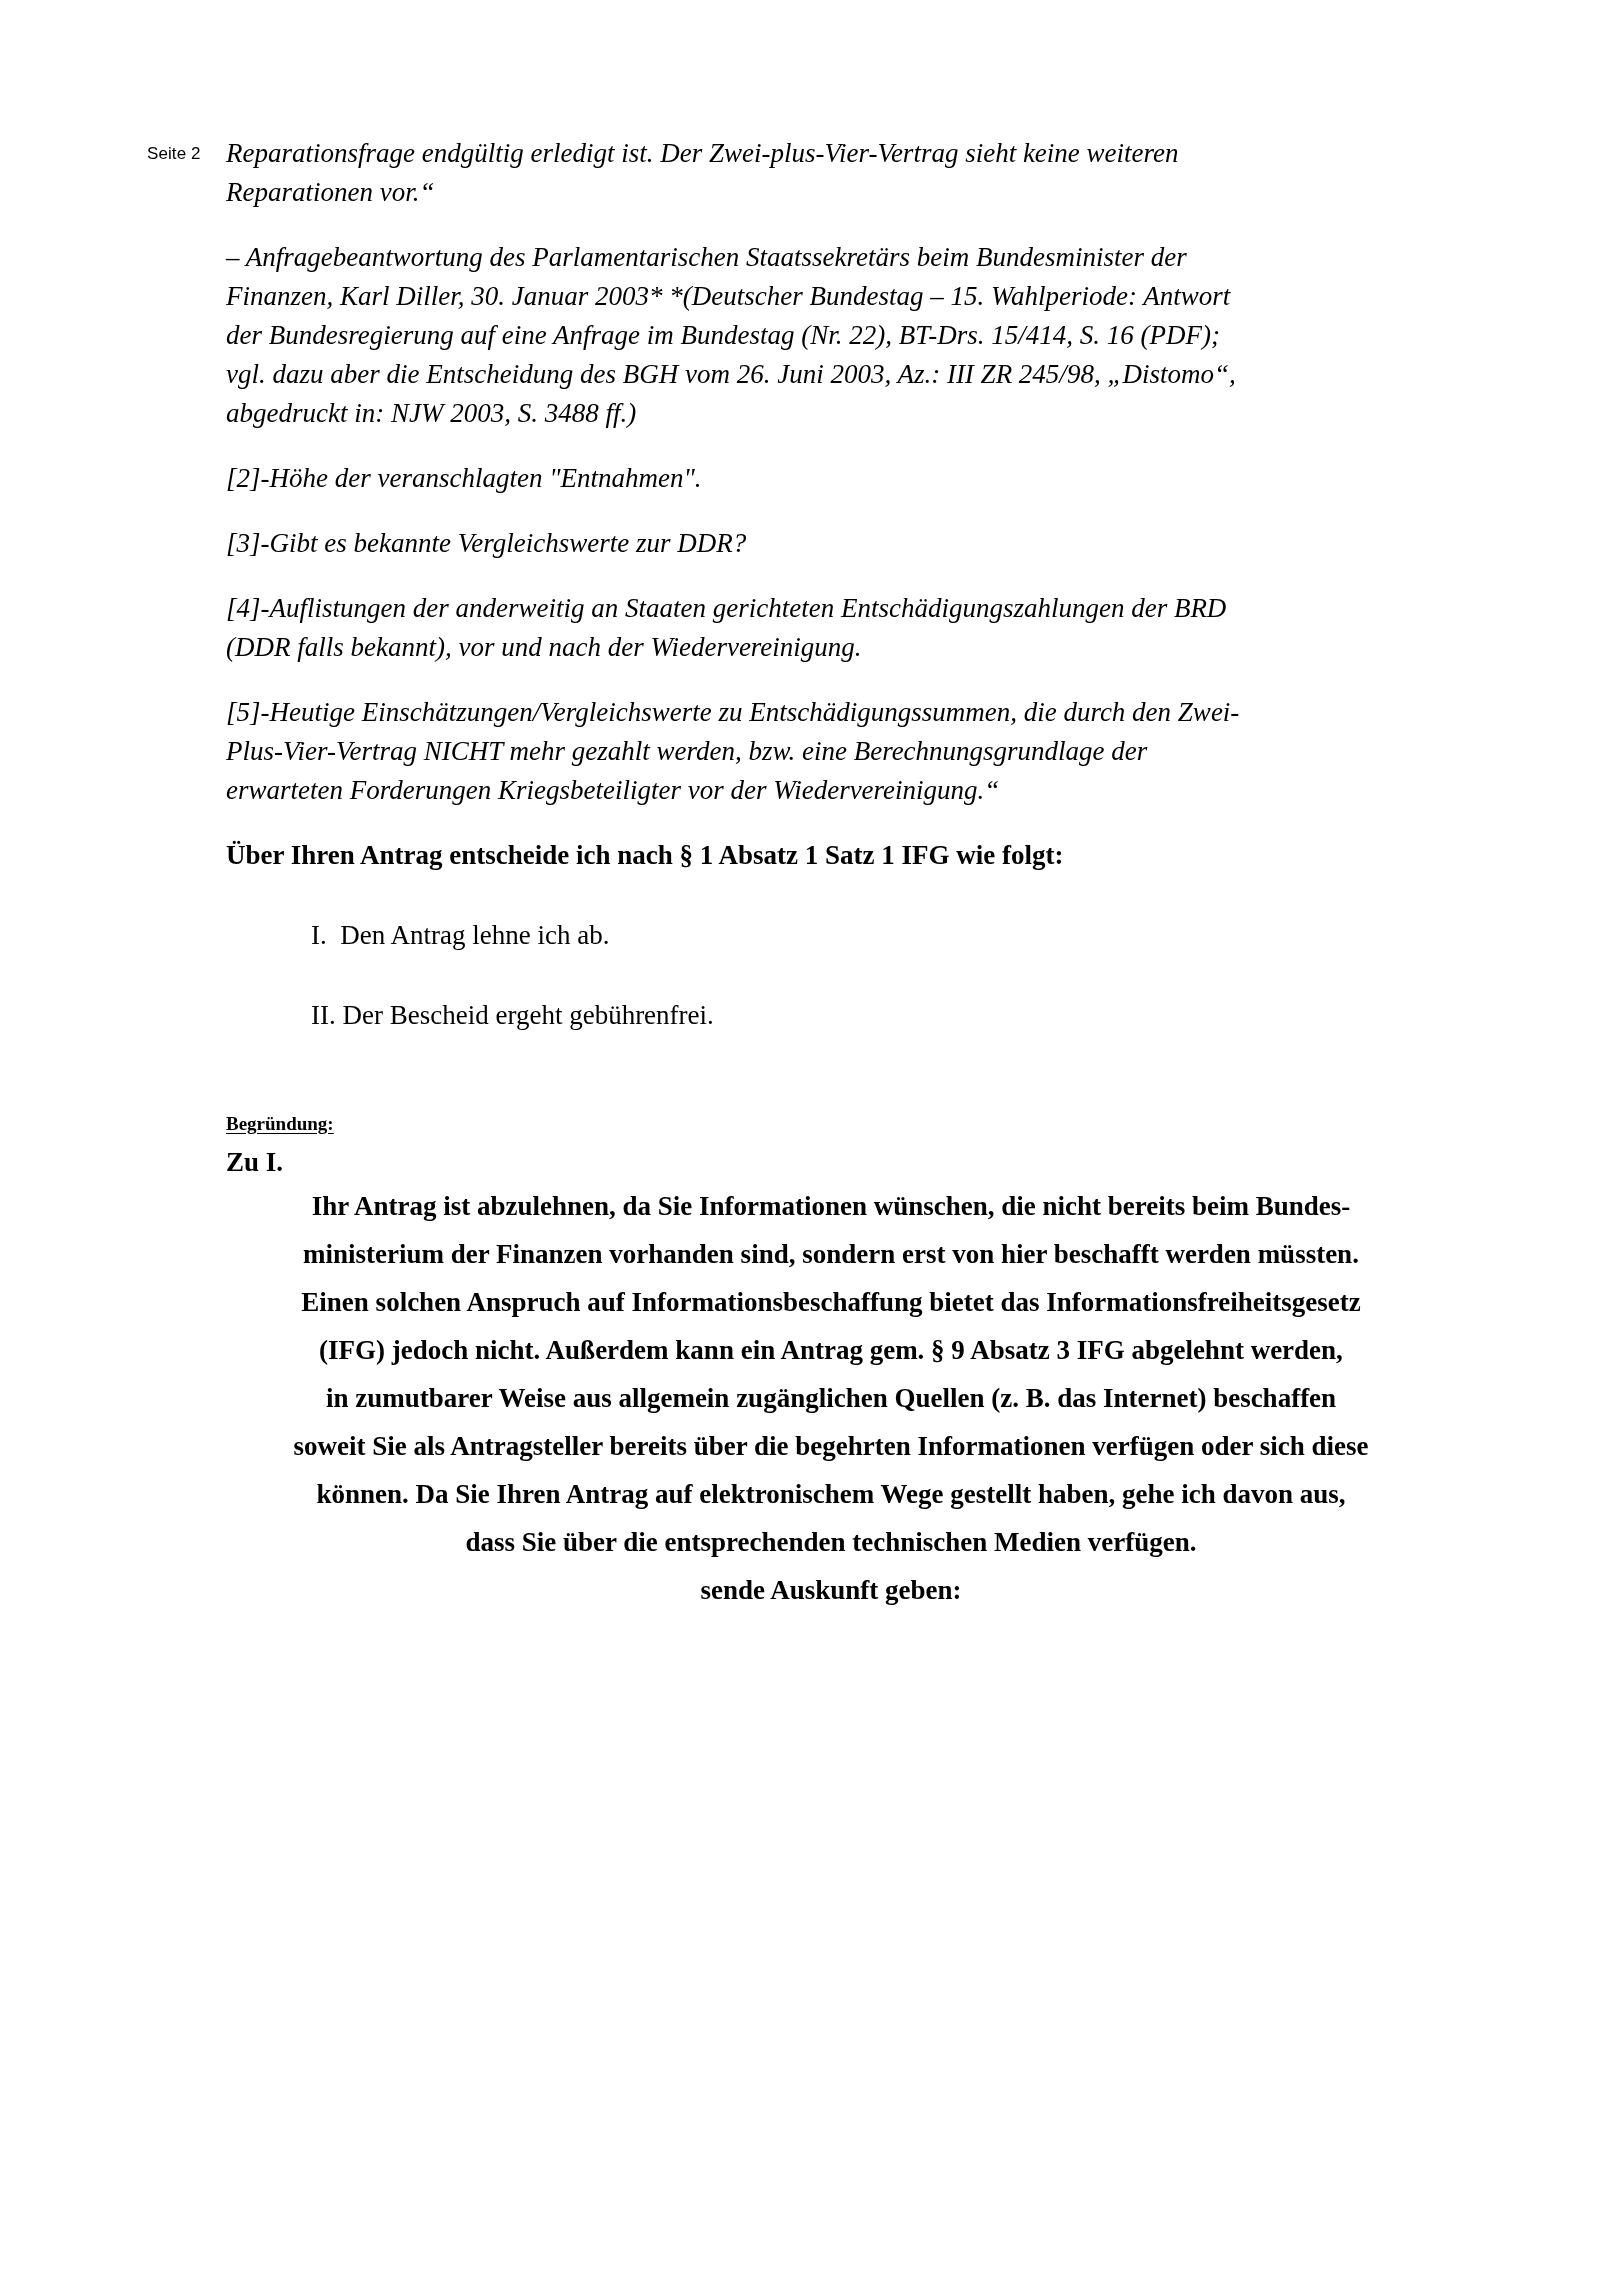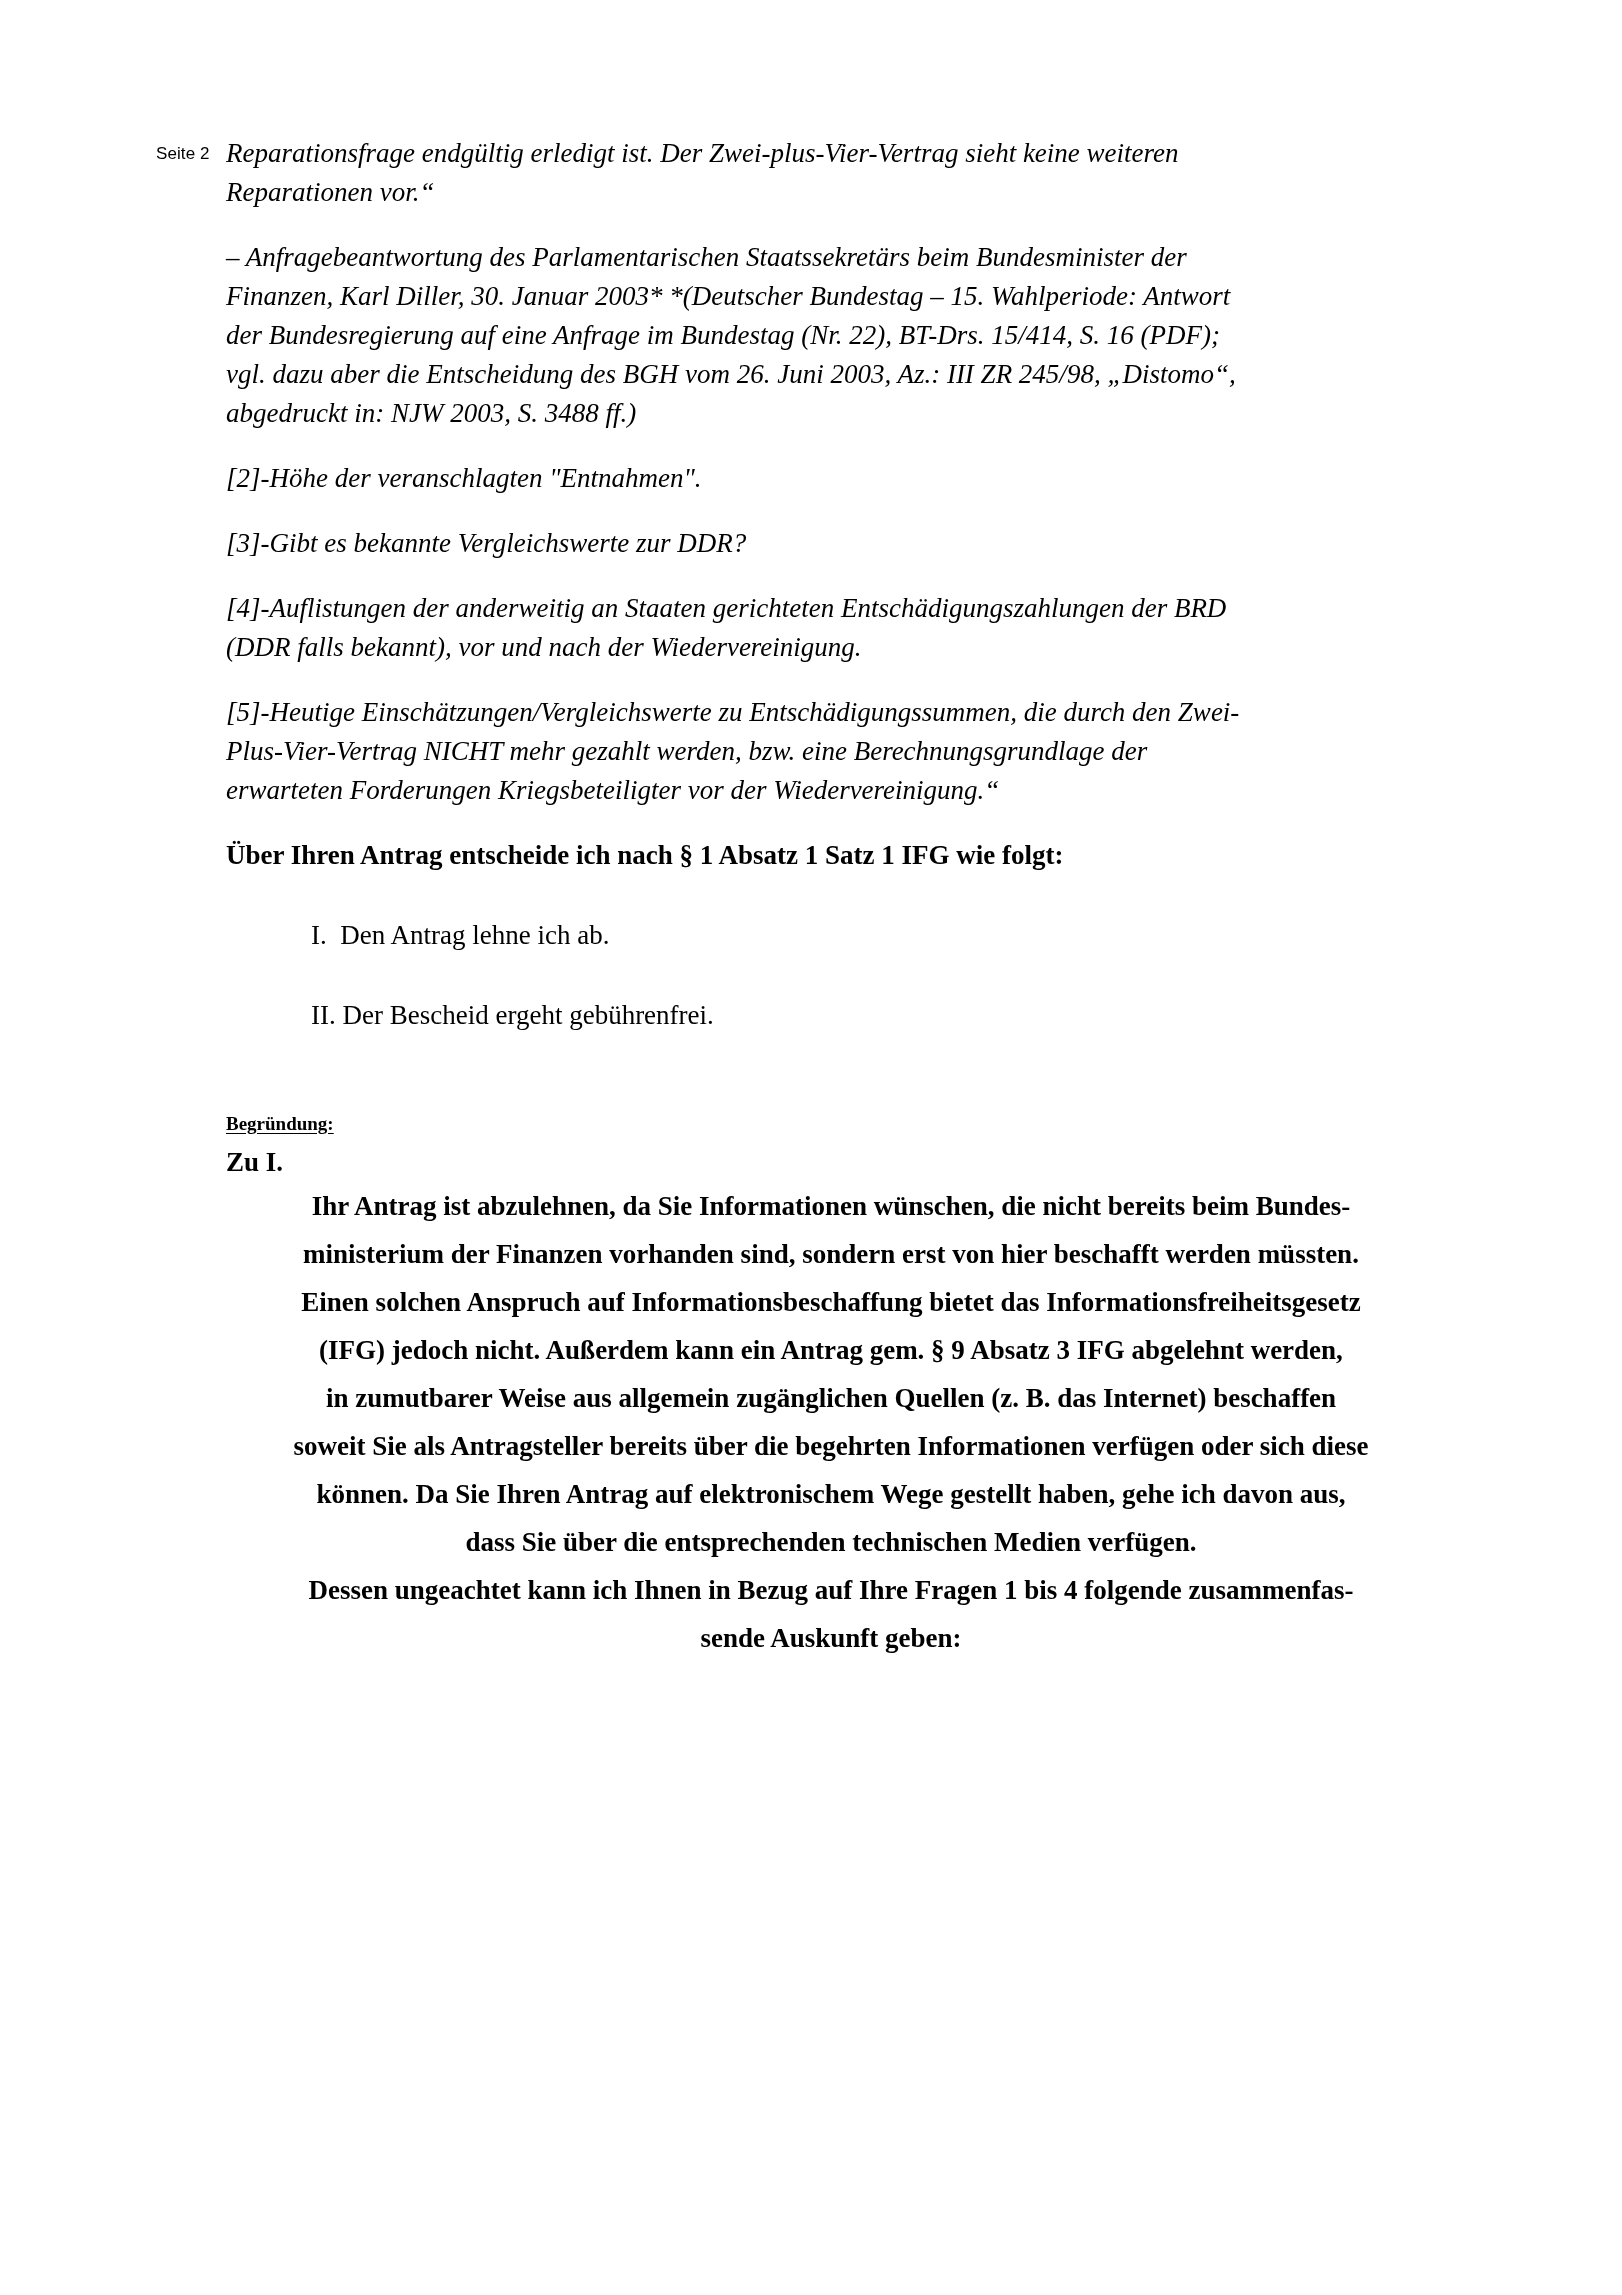--- a/index.html
+++ b/index.html
@@ -17,21 +17,21 @@
     width: 1622px;
     height: 2295px;
     background: #ffffff;
     overflow: hidden;
     box-sizing: border-box;
   }
 
   
   .page-marker {
     position: absolute;
-    left: 156px;
+    left: 147px;
     top: 145px;
     font-family: "Liberation Sans", "DejaVu Sans", sans-serif;
     font-size: 17px;
     line-height: 1.1;
     letter-spacing: 0.1px;
     color: #000000;
     white-space: nowrap;
   }
 
   
@@ -174,21 +174,20 @@
         <span class="ln">ministerium der Finanzen vorhanden sind, sondern erst von hier beschafft werden müssten.</span>
         <span class="ln">Einen solchen Anspruch auf Informationsbeschaffung bietet das Informationsfreiheitsgesetz</span>
         <span class="ln">(IFG) jedoch nicht. Außerdem kann ein Antrag gem. § 9 Absatz 3 IFG abgelehnt werden,</span>
         <span class="ln">in zumutbarer Weise aus allgemein zugänglichen Quellen (z. B. das Internet) beschaffen</span>
         <span class="ln">soweit Sie als Antragsteller bereits über die begehrten Informationen verfügen oder sich diese</span>
         <span class="ln">können. Da Sie Ihren Antrag auf elektronischem Wege gestellt haben, gehe ich davon aus,</span>
         <span class="ln">dass Sie über die entsprechenden technischen Medien verfügen.</span>
       </p>
 
       <p class="body-para">
-        <span class="ln">Dessen ungeachtet kann ich Ihnen in Bezug auf Ihre Fragen 1 bis 4 folgende zusammenfas-</span>
         <span class="ln">sende Auskunft geben:</span>
       </p>
 
     </div>
 
   </div>
 </div>
 
 
 </body></html>

